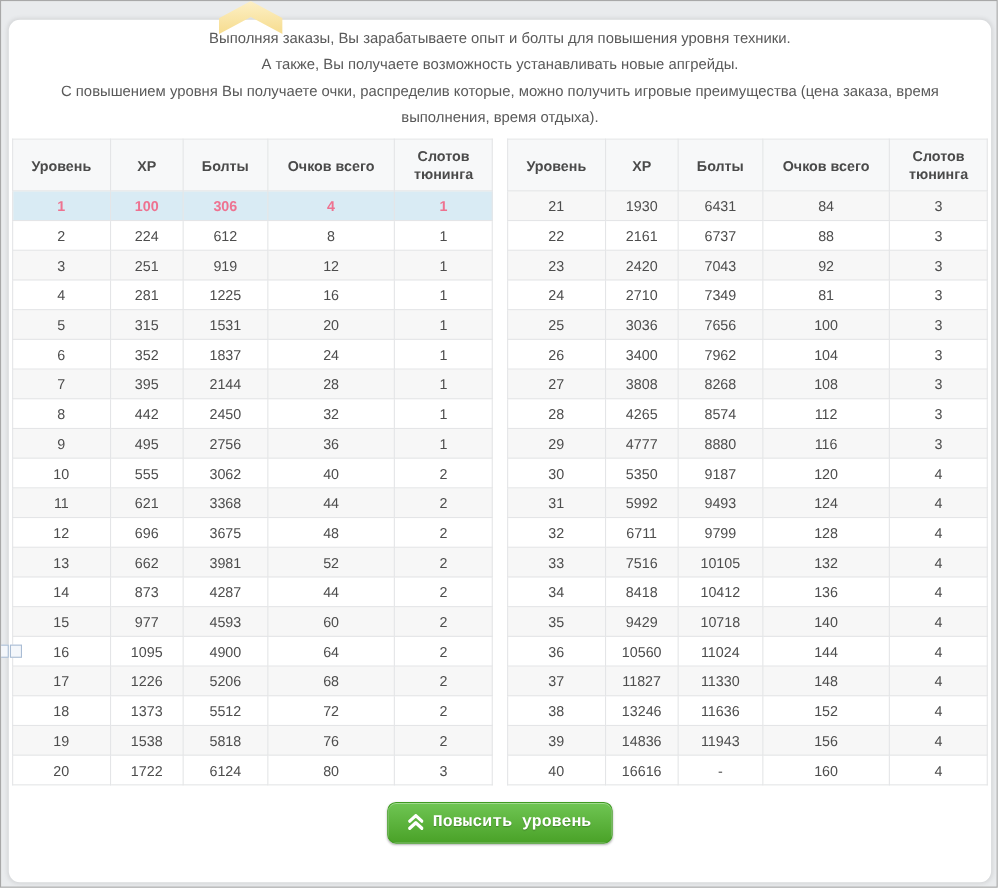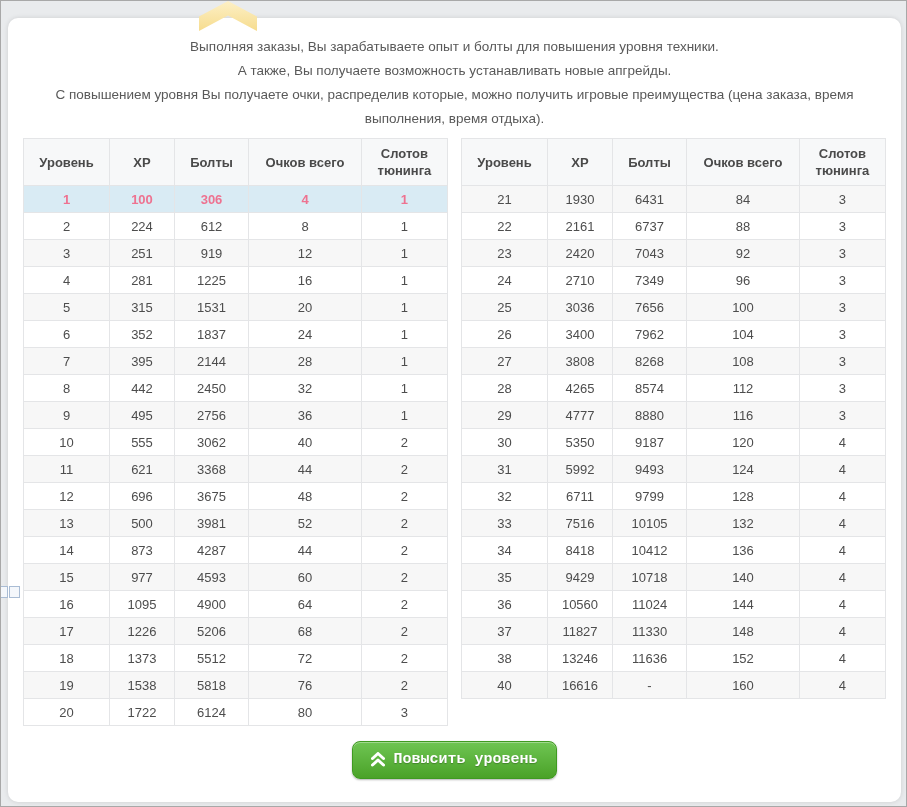--- a/index.html
+++ b/index.html
@@ -32,21 +32,21 @@
     margin-right: 1px;
   }
   .panel {
     position: absolute;
     left: 7px; top: 17px;
     width: 893px; height: 784px;
     background: #ffffff;
     border-radius: 10px;
     box-shadow: 0 0 5px rgba(0,0,0,0.12);
     z-index: 2;
-    padding: 12px;
+    padding: 0;
   }
   .intro {
     text-align: center;
     color: #595959;
     font-size: 13.5px;
     line-height: 24px;
     padding: 5px 14px 4px;
   }
   .intro p { margin: 0; }
   .tables-wrap {
@@ -225,21 +225,21 @@
             </tr>
             <tr>
               <td>12</td>
               <td>696</td>
               <td>3675</td>
               <td>48</td>
               <td>2</td>
             </tr>
             <tr>
               <td>13</td>
-              <td>500</td>
+              <td>662</td>
               <td>3981</td>
               <td>52</td>
               <td>2</td>
             </tr>
             <tr>
               <td>14</td>
               <td>873</td>
               <td>4287</td>
               <td>44</td>
               <td>2</td>
@@ -327,21 +327,21 @@
               <td>23</td>
               <td>2420</td>
               <td>7043</td>
               <td>92</td>
               <td>3</td>
             </tr>
             <tr>
               <td>24</td>
               <td>2710</td>
               <td>7349</td>
-              <td>96</td>
+              <td>81</td>
               <td>3</td>
             </tr>
             <tr>
               <td>25</td>
               <td>3036</td>
               <td>7656</td>
               <td>100</td>
               <td>3</td>
             </tr>
             <tr>
@@ -426,20 +426,27 @@
               <td>11827</td>
               <td>11330</td>
               <td>148</td>
               <td>4</td>
             </tr>
             <tr>
               <td>38</td>
               <td>13246</td>
               <td>11636</td>
               <td>152</td>
+              <td>4</td>
+            </tr>
+            <tr>
+              <td>39</td>
+              <td>14836</td>
+              <td>11943</td>
+              <td>156</td>
               <td>4</td>
             </tr>
             <tr>
               <td>40</td>
               <td>16616</td>
               <td>-</td>
               <td>160</td>
               <td>4</td>
             </tr>
           </tbody>

